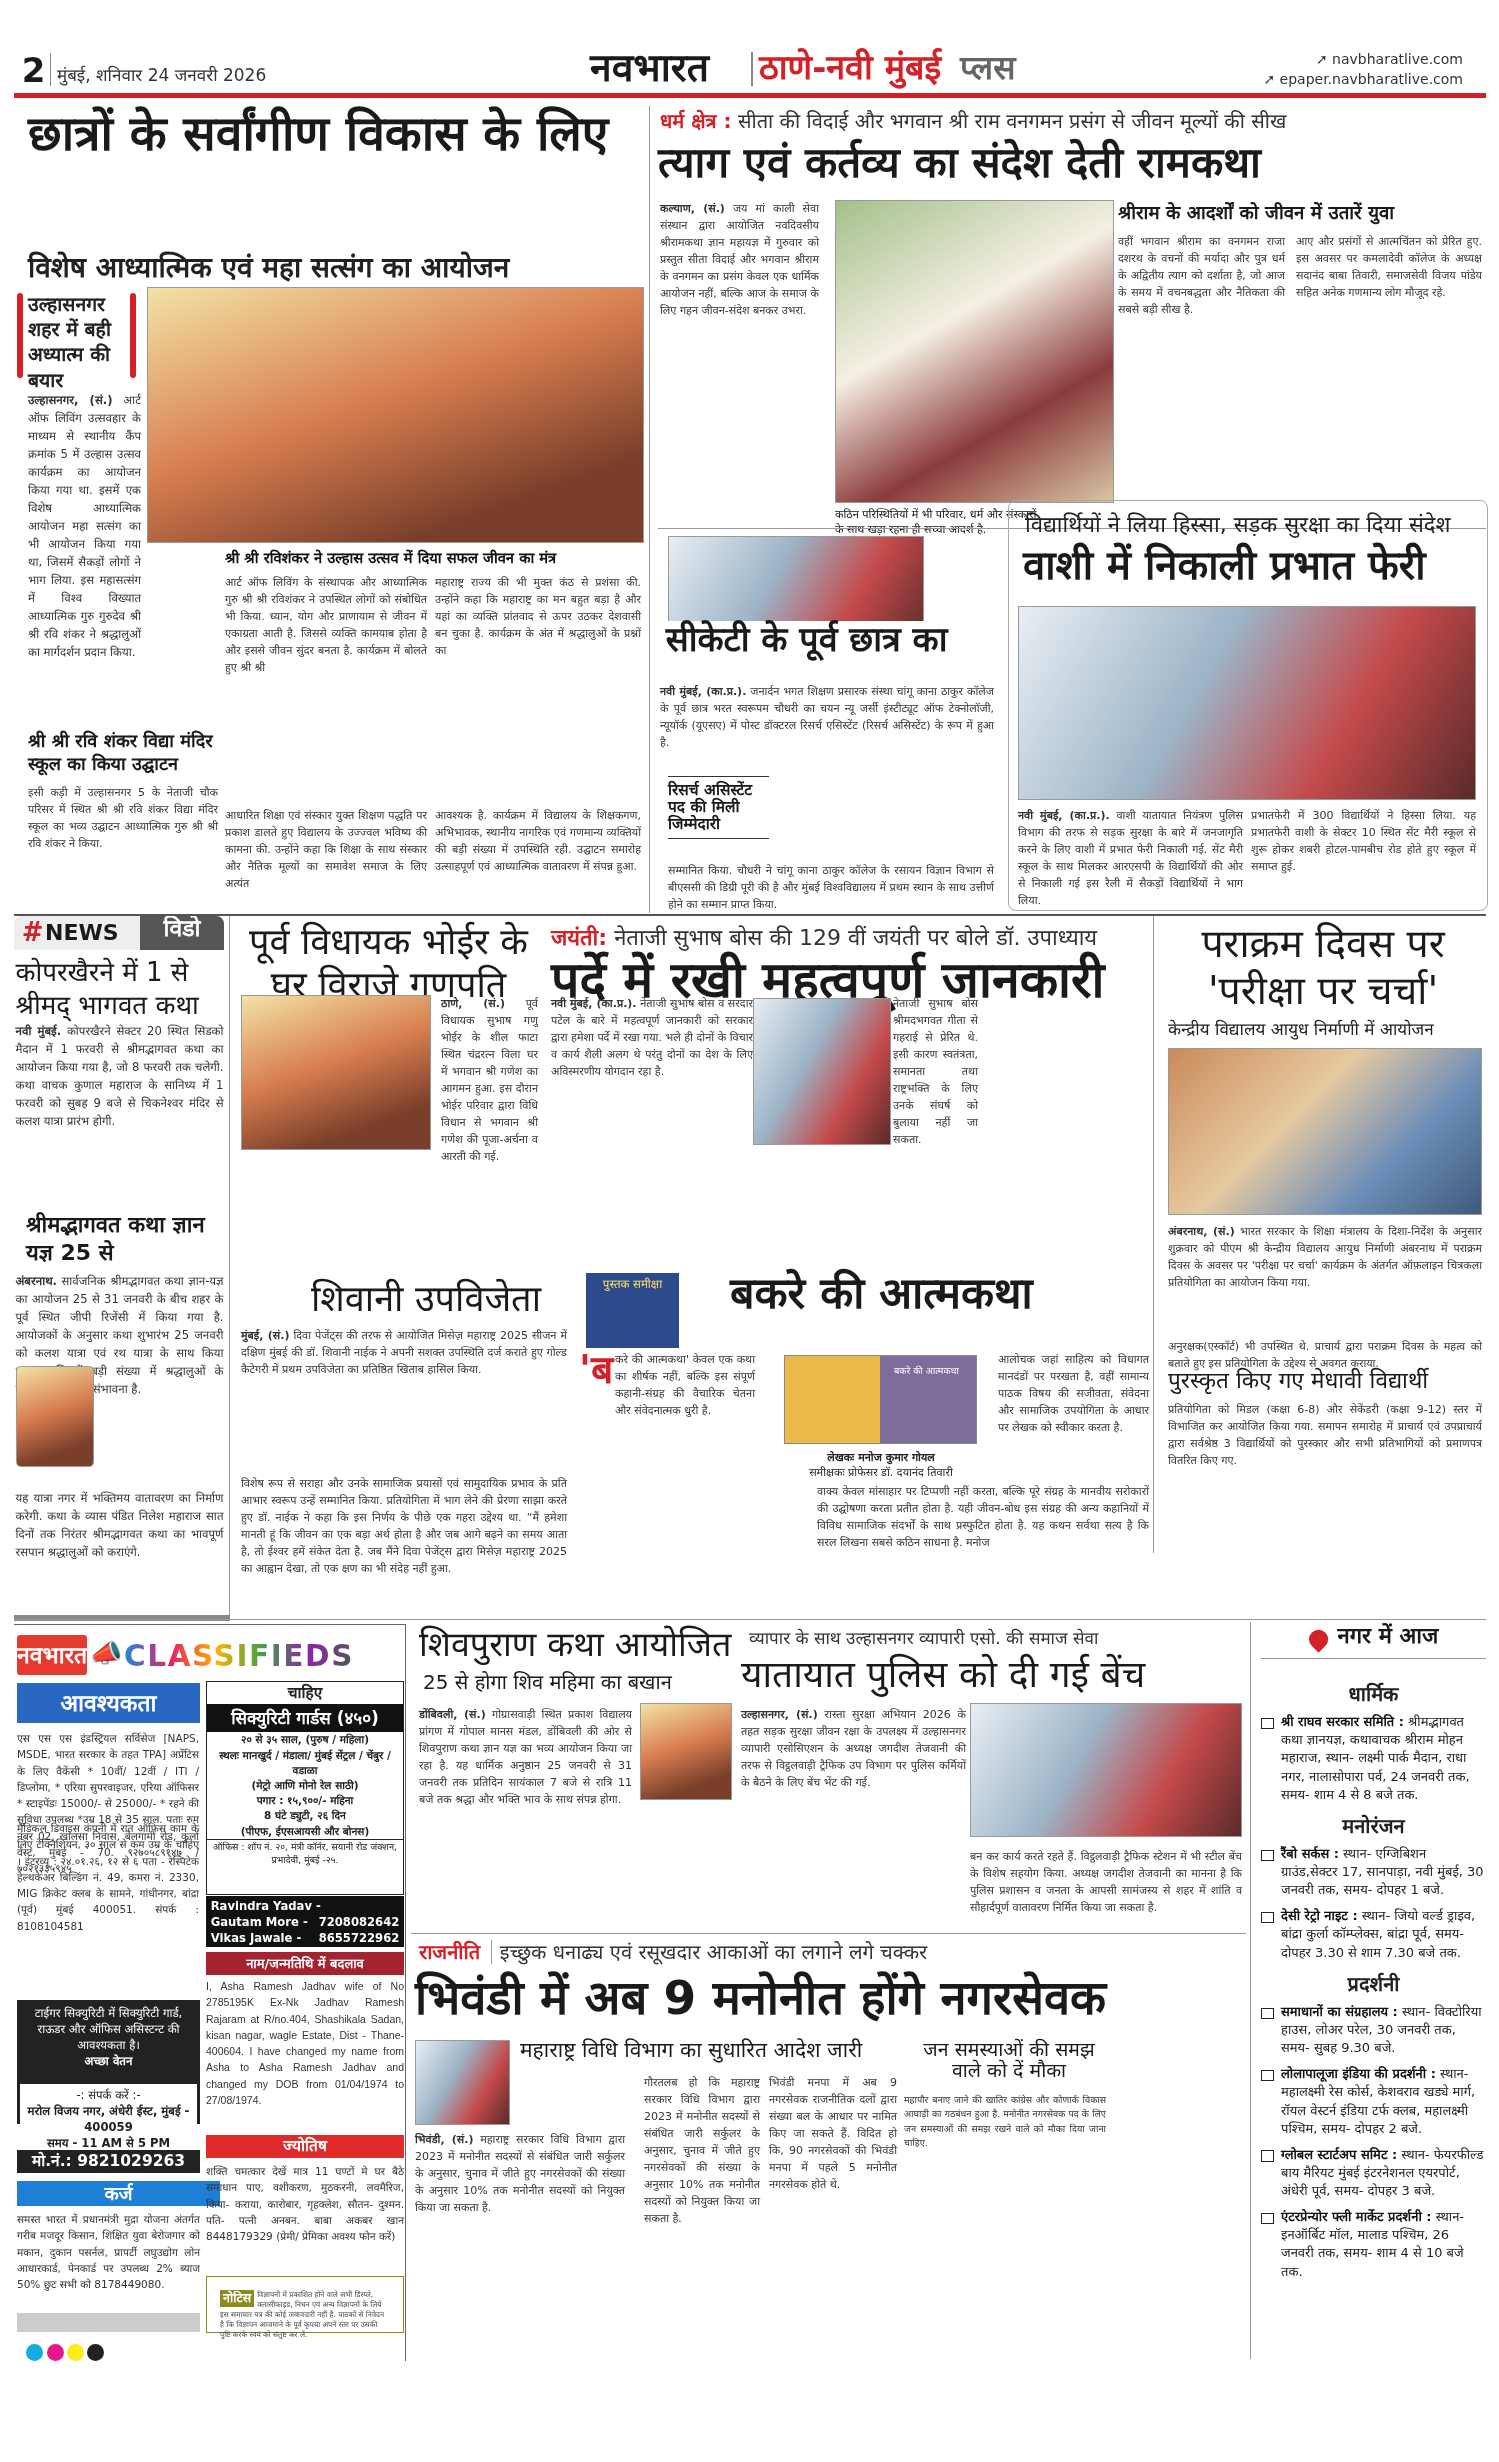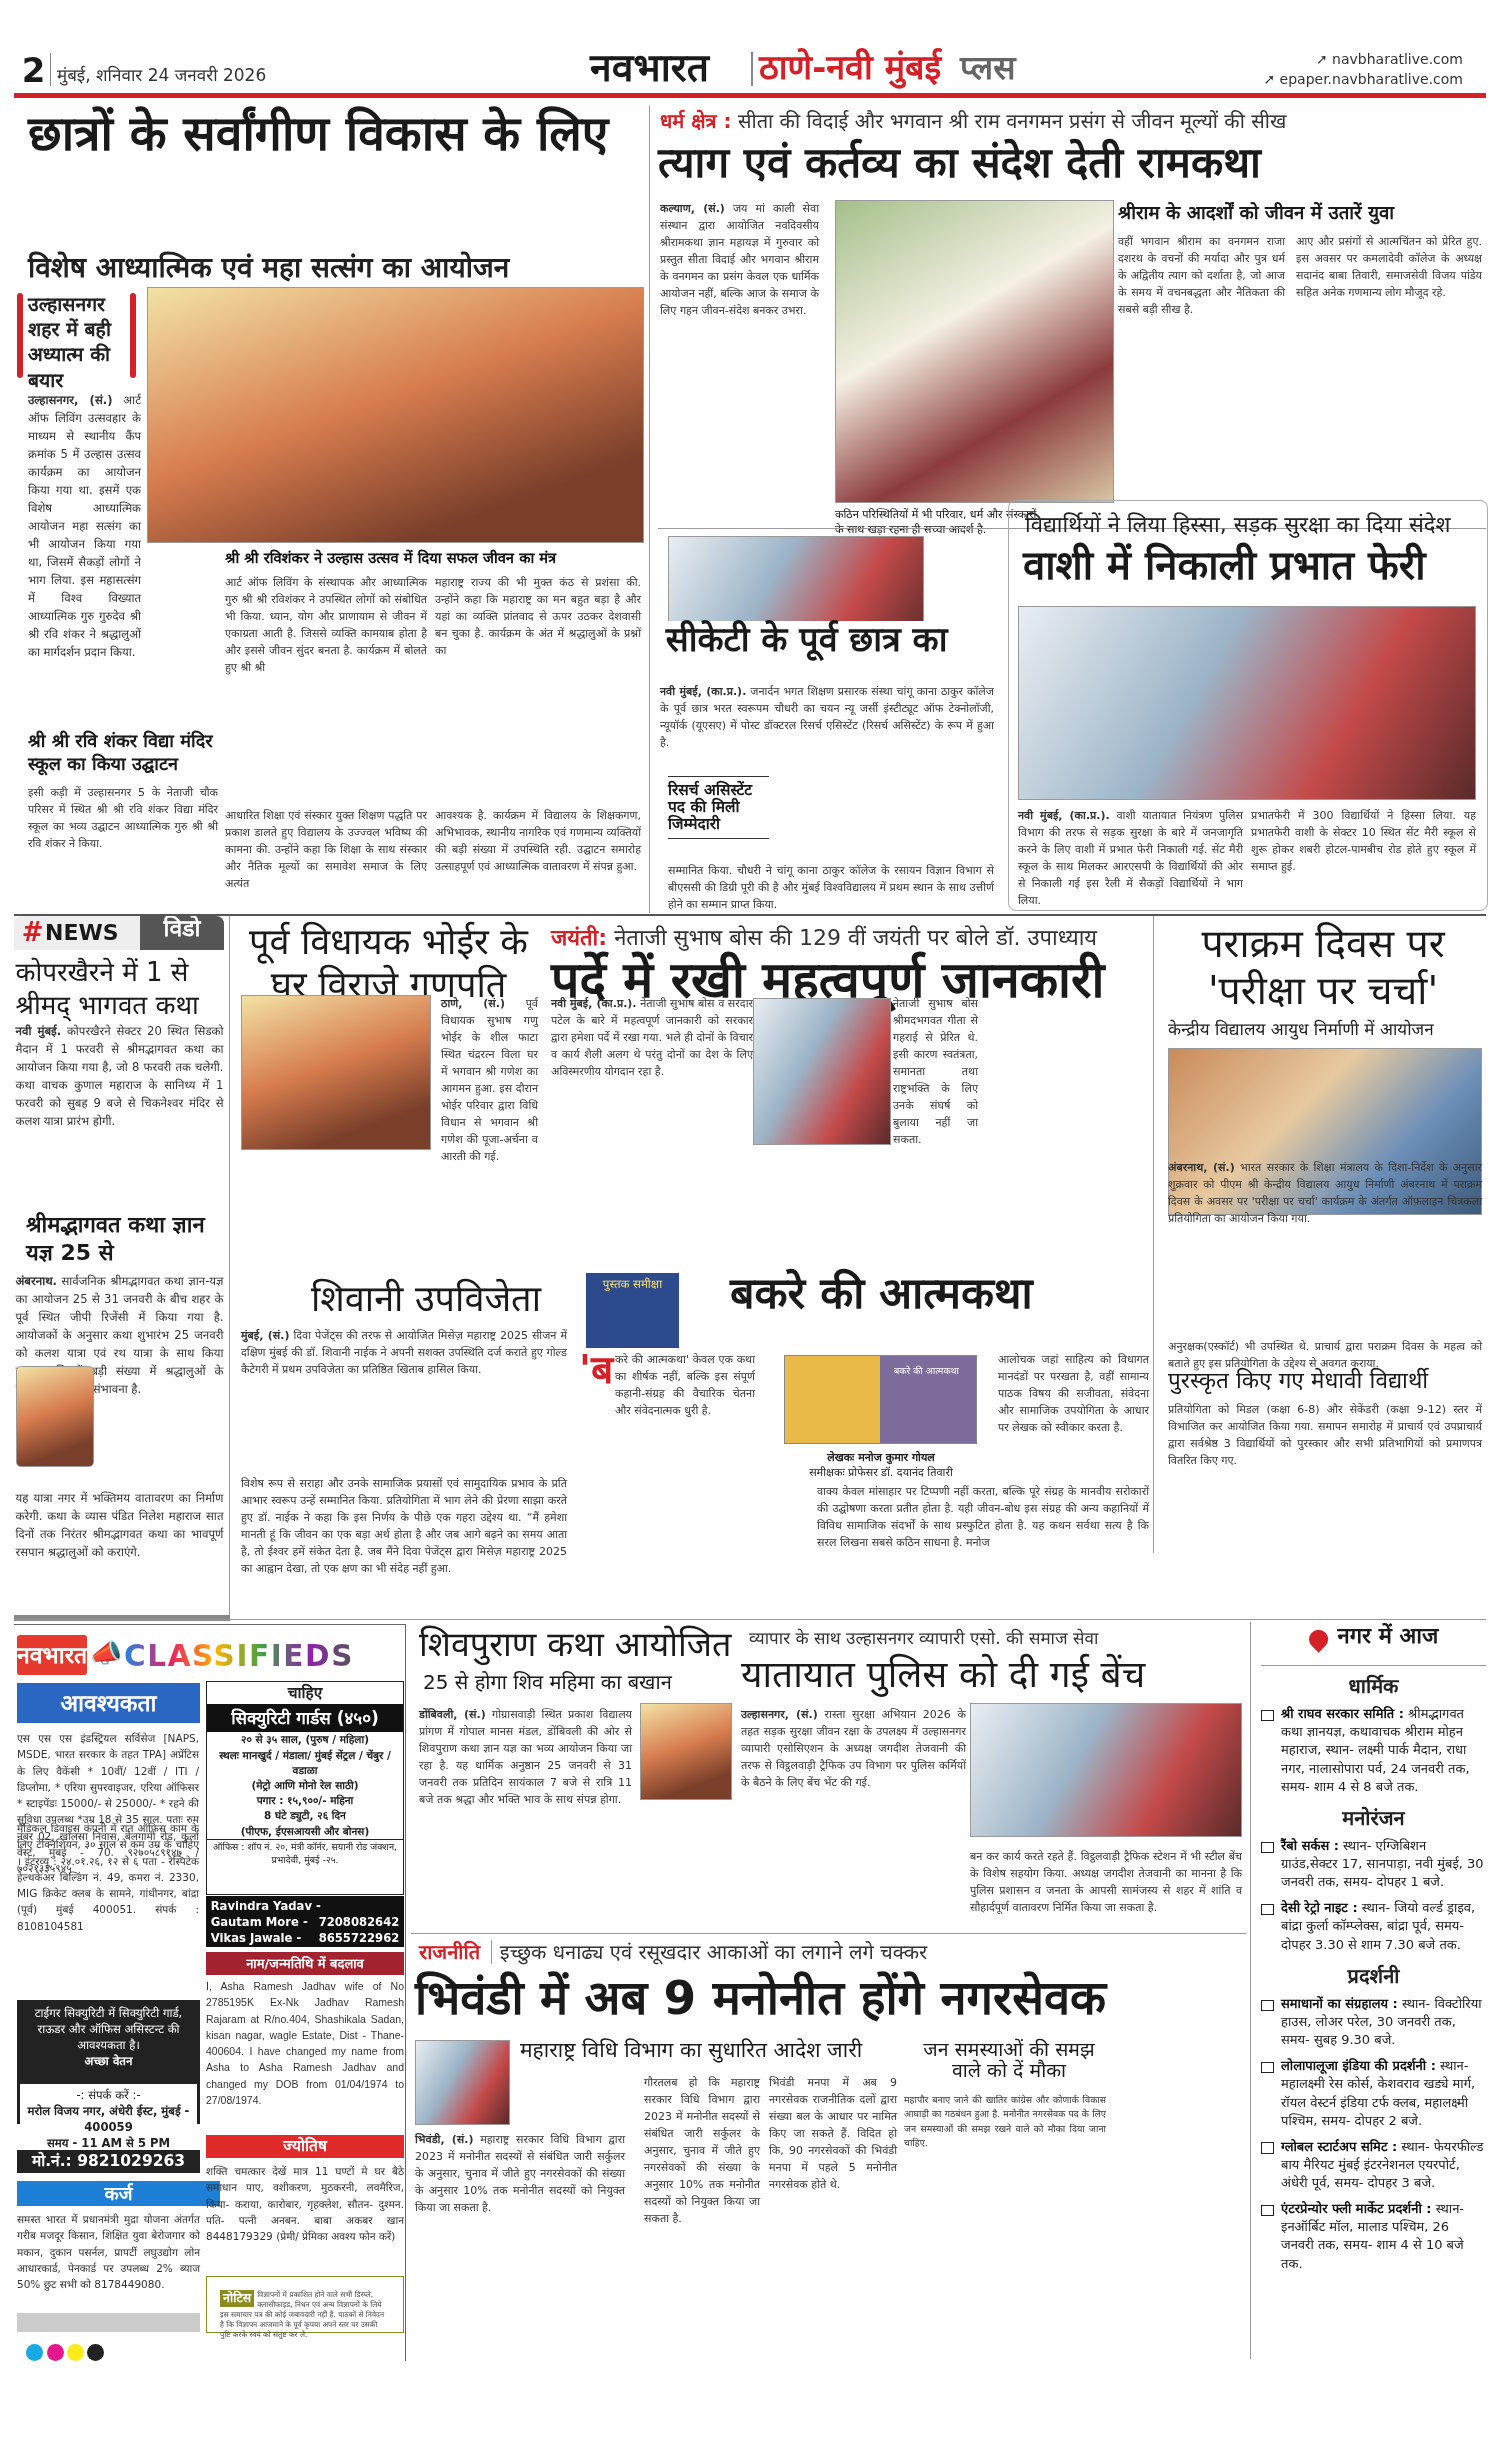--- a/index.html
+++ b/index.html
@@ -128,21 +128,21 @@
   <b>नवी मुंबई, (का.प्र.).</b> <span>नेताजी सुभाष बोस व सरदार पटेल के बारे में महत्वपूर्ण जानकारी को सरकार द्वारा हमेशा पर्दे में रखा गया. भले ही दोनों के विचार व कार्य शैली अलग थे परंतु दोनों का देश के लिए अविस्मरणीय योगदान रहा है.</span>
 </div>
 <div class="abs photo alt2" style="left:753px;top:998px;width:138px;height:147px"></div>
 <div class="abs body-text" style="left:893px;top:995px;width:85px;font-size:11px">नेताजी सुभाष बोस श्रीमदभगवत गीता से गहराई से प्रेरित थे. इसी कारण स्वतंत्रता, समानता तथा राष्ट्रभक्ति के लिए उनके संघर्ष को बुलाया नहीं जा सकता.</div>
 
 <div class="rule-v" style="left:1153px;top:916px;height:637px"></div>
 
 <div class="abs hl" style="left:1164px;top:921px;width:318px;font-size:39px;font-weight:normal;text-align:center;line-height:1.2">पराक्रम दिवस पर 'परीक्षा पर चर्चा'</div>
 <div class="abs" style="left:1168px;top:1017px;font-size:17px">केन्द्रीय विद्यालय आयुध निर्माणी में आयोजन</div>
 <div class="abs photo" style="left:1168px;top:1048px;width:314px;height:167px"></div>
-<div class="abs body-text" style="left:1168px;top:1159px;width:314px;font-size:11px">
+<div class="abs body-text" style="left:1168px;top:1223px;width:314px;font-size:11px">
   <b>अंबरनाथ, (सं.)</b> <span>भारत सरकार के शिक्षा मंत्रालय के दिशा-निर्देश के अनुसार शुक्रवार को पीएम श्री केन्द्रीय विद्यालय आयुध निर्माणी अंबरनाथ में पराक्रम दिवस के अवसर पर 'परीक्षा पर चर्चा' कार्यक्रम के अंतर्गत ऑफ़लाइन चित्रकला प्रतियोगिता का आयोजन किया गया.</span>
 </div>
 <div class="abs body-text" style="left:1168px;top:1338px;width:314px;font-size:11px">अनुरक्षक(एस्कॉर्ट) भी उपस्थित थे. प्राचार्य द्वारा पराक्रम दिवस के महत्व को बताते हुए इस प्रतियोगिता के उद्देश्य से अवगत कराया.</div>
 <div class="abs hl" style="left:1168px;top:1368px;font-size:22.5px;font-weight:normal">पुरस्कृत किए गए मेधावी विद्यार्थी</div>
 <div class="abs body-text" style="left:1168px;top:1401px;width:314px;font-size:11px">प्रतियोगिता को मिडल (कक्षा 6-8) और सेकेंडरी (कक्षा 9-12) स्तर में विभाजित कर आयोजित किया गया. समापन समारोह में प्राचार्य एवं उपप्राचार्य द्वारा सर्वश्रेष्ठ 3 विद्यार्थियों को पुरस्कार और सभी प्रतिभागियों को प्रमाणपत्र वितरित किए गए.</div>
 
 <div class="abs hl" style="left:311px;top:1279px;font-size:36px;font-weight:normal">शिवानी उपविजेता</div>
 <div class="abs body-text" style="left:241px;top:1327px;width:326px;font-size:11px">
   <b>मुंबई, (सं.)</b> <span>दिवा पेजेंट्स की तरफ से आयोजित मिसेज़ महाराष्ट्र 2025 सीजन में दक्षिण मुंबई की डॉ. शिवानी नाईक ने अपनी सशक्त उपस्थिति दर्ज कराते हुए गोल्ड कैटेगरी में प्रथम उपविजेता का प्रतिष्ठित खिताब हासिल किया.</span>
 </div>
@@ -228,21 +228,21 @@
 <div class="abs hl" style="left:741px;top:1655px;font-size:37px;font-weight:normal">यातायात पुलिस को दी गई बेंच</div>
 <div class="abs body-text" style="left:741px;top:1706px;width:225px;font-size:11px">
   <b>उल्हासनगर, (सं.)</b> <span>रास्ता सुरक्षा अभियान 2026 के तहत सड़क सुरक्षा जीवन रक्षा के उपलक्ष्य में उल्हासनगर व्यापारी एसोसिएशन के अध्यक्ष जगदीश तेजवानी की तरफ से विट्ठलवाड़ी ट्रैफिक उप विभाग पर पुलिस कर्मियों के बैठने के लिए बेंच भेंट की गई.</span>
 </div>
 <div class="abs photo alt2" style="left:970px;top:1703px;width:272px;height:134px"></div>
 <div class="abs body-text" style="left:970px;top:1848px;width:272px;font-size:11px">बन कर कार्य करते रहते हैं. विट्ठलवाड़ी ट्रैफिक स्टेशन में भी स्टील बेंच के विशेष सहयोग किया. अध्यक्ष जगदीश तेजवानी का मानना है कि पुलिस प्रशासन व जनता के आपसी सामंजस्य से शहर में शांति व सौहार्दपूर्ण वातावरण निर्मित किया जा सकता है.</div>
 
 <div class="rule-v" style="left:1250px;top:1622px;height:737px"></div>
 
 <div class="abs" style="left:1261px;top:1624px;width:225px">
-  <div style="text-align:center;border-bottom:0.8px solid #999;padding-bottom:16px;margin-bottom:6px">
+  <div style="text-align:center;border-bottom:0.8px solid #999;padding-bottom:9px;margin-bottom:21px">
     <span style="display:inline-block;width:18.6px;height:18.6px;background:#d42027;border-radius:50% 50% 50% 0;transform:rotate(-45deg);vertical-align:middle;margin-right:6.2px"></span>
     <span class="hl" style="font-size:22px">नगर में आज</span>
   </div>
   <div class="nagar-cat">धार्मिक</div>
   <div class="nagar-item"><b>श्री राघव सरकार समिति :</b> <span>श्रीमद्भागवत कथा ज्ञानयज्ञ, कथावाचक श्रीराम मोहन महाराज, स्थान- लक्ष्मी पार्क मैदान, राधा नगर, नालासोपारा पर्व, 24 जनवरी तक, समय- शाम 4 से 8 बजे तक.</span></div>
   <div class="nagar-cat">मनोरंजन</div>
   <div class="nagar-item"><b>रैंबो सर्कस :</b> <span>स्थान- एग्जिबिशन ग्राउंड,सेक्टर 17, सानपाड़ा, नवी मुंबई, 30 जनवरी तक, समय- दोपहर 1 बजे.</span></div>
   <div class="nagar-item"><b>देसी रेट्रो नाइट :</b> <span>स्थान- जियो वर्ल्ड ड्राइव, बांद्रा कुर्ला कॉम्प्लेक्स, बांद्रा पूर्व, समय- दोपहर 3.30 से शाम 7.30 बजे तक.</span></div>
   <div class="nagar-cat">प्रदर्शनी</div>
   <div class="nagar-item"><b>समाधानों का संग्रहालय :</b> <span>स्थान- विक्टोरिया हाउस, लोअर परेल, 30 जनवरी तक, समय- सुबह 9.30 बजे.</span></div>

